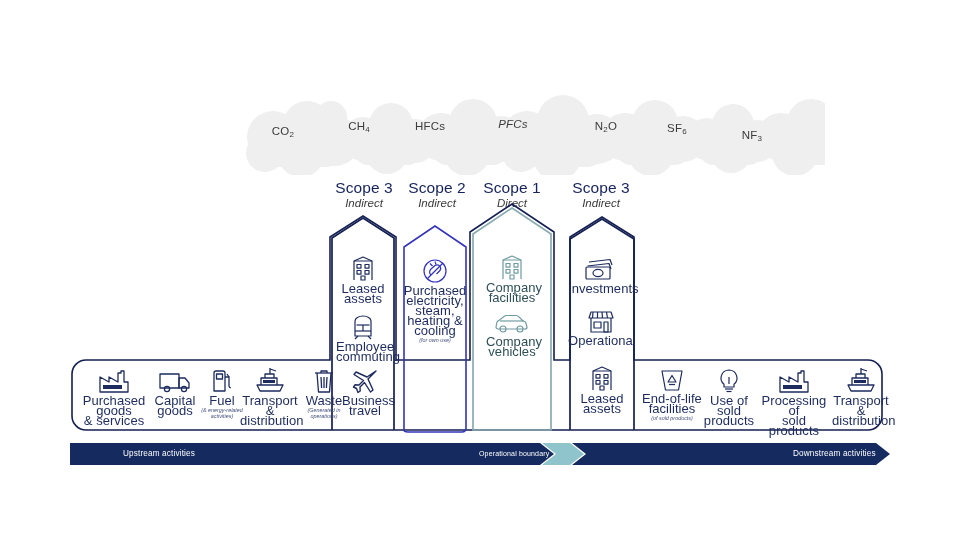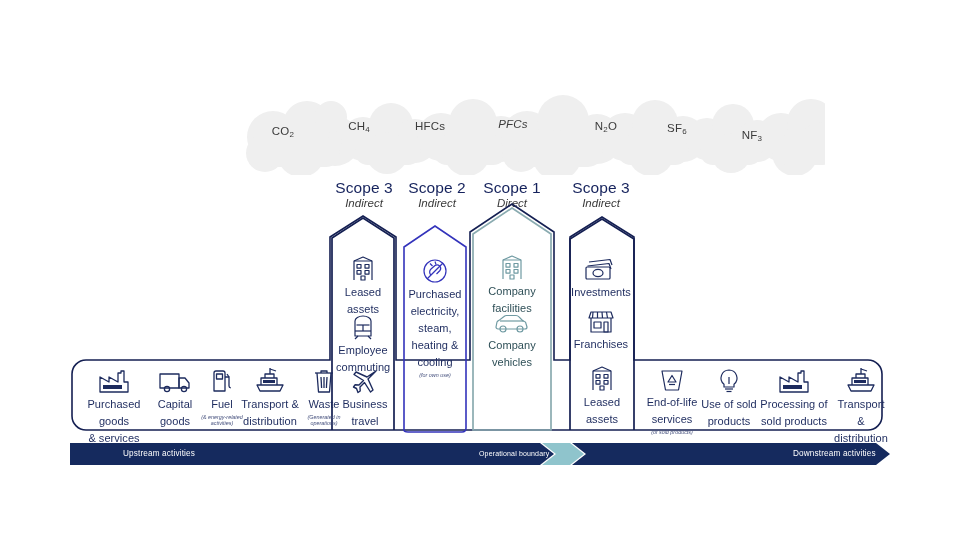--- a/index.html
+++ b/index.html
@@ -16,21 +16,21 @@
   .cloud-label sub{font-size:8px;vertical-align:baseline;position:relative;top:2px;}
 
   
   .scope-head{position:absolute;text-align:center;white-space:nowrap;}
   .scope-head .t{font-size:15.5px;color:#15225c;letter-spacing:.1px;line-height:17px;}
   .scope-head .s{font-size:11.5px;color:#3a3a3a;font-style:italic;line-height:15px;}
 
   
   .item{position:absolute;text-align:center;}
   .item .ico{display:block;margin:0 auto;}
-  .item .lbl{display:block;font-size:11px;line-height:17px;color:#1d2b5e;
+  .item .lbl{display:block;font-size:13px;line-height:10px;color:#1d2b5e;
       margin-top:2px;letter-spacing:.05px;}
   .item .sub{display:block;font-size:5.4px;line-height:6.4px;color:#45507d;
       font-style:italic;margin-top:.5px;}
   .item.teal .lbl{color:#2e4f57;}
   .item.blue .lbl{color:#1d2b5e;}
 
   
   .ban-lbl{position:absolute;font-size:8.2px;color:#ffffff;white-space:nowrap;letter-spacing:.15px;}
   .ban-lbl.mid{color:#ffffff;}
 </style>
@@ -309,21 +309,21 @@
         <path d="M2 8 L4 2 L24 2 L26 8 Z"></path>
         <path d="M6 2 L5.5 8"></path>
           <path d="M10.5 2 L10.5 8"></path>
         <path d="M15 2 L15.5 8"></path>
           <path d="M19.5 2 L20.5 8"></path>
         <path d="M4 8 L4 22 L24 22 L24 8"></path>
         <rect x="7" y="12" width="7" height="6"></rect>
         <rect x="17" y="12" width="4" height="10"></rect>
       </g>
     </svg>
-    <span class="lbl">Franchises</span>
+    <span class="lbl">Operational</span>
   </div>
 
   <div class="item blue" style="left:576px;top:366px;width:52px;">
     <svg class="ico" width="26" height="26" viewBox="0 0 26 26">
       <g fill="none" stroke="#1d2b5e" stroke-width="1.2" stroke-linejoin="round">
         <path d="M4 24 L4 5 L22 5 L22 24"></path>
         <path d="M4 5 L13 1 L22 5"></path>
         <rect x="7" y="8.5" width="4" height="3.6"></rect>
           <rect x="15" y="8.5" width="4" height="3.6"></rect>
         <rect x="7" y="14.5" width="4" height="3.6"></rect>
@@ -335,21 +335,21 @@
   </div>
 
   <div class="item blue" style="left:630px;top:368px;width:84px;">
     <svg class="ico" width="26" height="24" viewBox="0 0 26 24">
       <g fill="none" stroke="#1d2b5e" stroke-width="1.2" stroke-linejoin="round">
         <path d="M3 3 L23 3 L19.5 22 L6.5 22 Z"></path>
         <path d="M13 7.5 L17 14 L9 14 Z"></path>
         <path d="M10 16.5 L16 16.5"></path>
       </g>
     </svg>
-    <span class="lbl">End-of-life services</span>
+    <span class="lbl">End-of-life facilities</span>
     <span class="sub">(of sold products)</span>
   </div>
 
   <div class="item blue" style="left:700px;top:368px;width:58px;text-align:center;">
     <svg class="ico" width="22" height="26" viewBox="0 0 22 26">
       <g fill="none" stroke="#1d2b5e" stroke-width="1.2" stroke-linejoin="round">
         <path d="M11 2 a8 8 0 0 1 5 14.2 L16 19 L6 19 L6 16.2 A8 8 0 0 1 11 2 Z"></path>
         <path d="M7 21 L15 21"></path>
           <path d="M8.5 23.5 L13.5 23.5"></path>
         <path d="M11 9 L11 16"></path>

